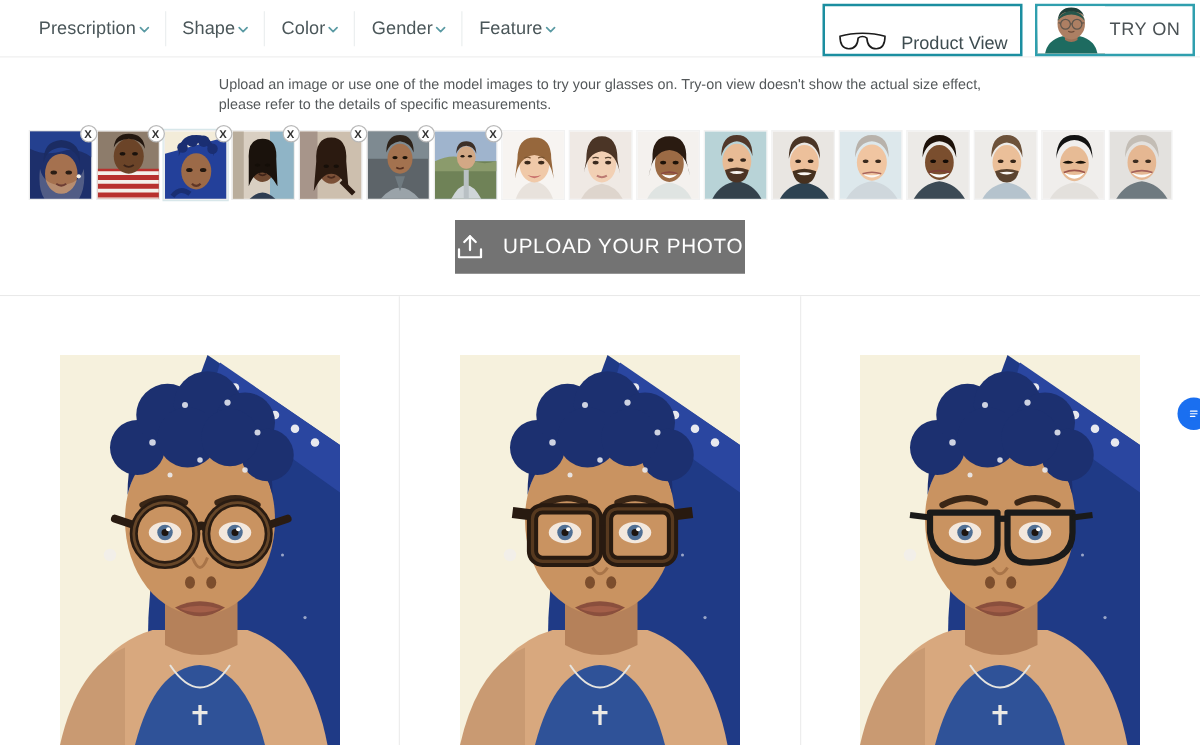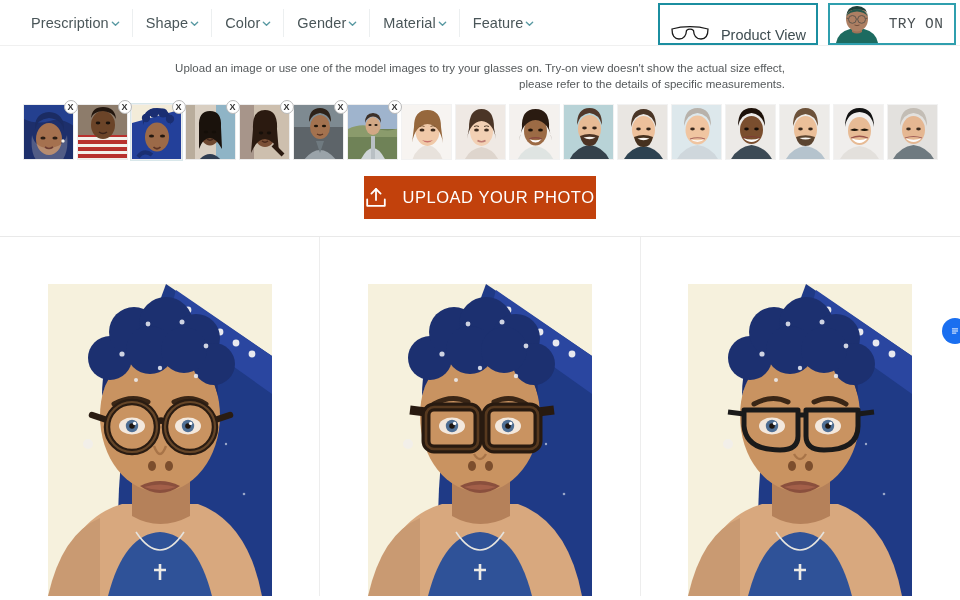--- a/index.html
+++ b/index.html
@@ -95,34 +95,33 @@
     background: linear-gradient(#ffffff 0%, #ffffff 38%, #1f6f63 88%);
   }
   .tryon-avatar svg { position: absolute; left: 0; top: 0; }
   .btn-tryon .label {
     flex: 1;
     text-align: center;
     font-size: 14.5px;
     letter-spacing: .4px;
     color: #4a5154;
     padding-right: 6px;
-    font-family: Liberation Mono, monospace;
   }
 
   
   .tryon-panel {
     background: #ffffff;
     padding-top: 14px;
     border-bottom: 1px solid #e9e9e9;
     padding-bottom: 17px;
   }
   .hint {
     width: 610px;
     margin: 0 auto;
-    text-align: right;
+    text-align: left;
     font-size: 11.5px;
     line-height: 16px;
     color: #54585a;
   }
 
   
   .thumbs {
     display: flex;
     justify-content: center;
     align-items: flex-start;
@@ -164,21 +163,21 @@
     font-family: "Liberation Sans", sans-serif;
   }
   .thumb svg { display: block; width: 51px; height: 56px; }
 
   
   .upload-wrap { display: flex; justify-content: center; margin-top: 16px; }
   .btn-upload {
     display: flex; align-items: center; justify-content: center;
     gap: 15px;
     width: 232px; height: 43px;
-    background: #c2410c;
+    background: #737373;
     border: none;
     cursor: pointer;
   }
   .btn-upload .label {
     color: #ffffff;
     font-size: 16.5px;
     letter-spacing: .55px;
   }
   .upload-icon { width: 22px; height: 21px; display: block; }
 
@@ -247,28 +246,20 @@
       <div class="filter-item">
         <span>Color</span>
         <span class="caret">
           <svg viewBox="0 0 10 10">
               <path d="M1.5 3.5 L5 7 L8.5 3.5" fill="none" stroke="#5a9aa3" stroke-width="1.5" stroke-linecap="round" stroke-linejoin="round"></path>
             </svg>
         </span>
       </div>
       <div class="filter-item">
         <span>Gender</span>
-        <span class="caret">
-          <svg viewBox="0 0 10 10">
-              <path d="M1.5 3.5 L5 7 L8.5 3.5" fill="none" stroke="#5a9aa3" stroke-width="1.5" stroke-linecap="round" stroke-linejoin="round"></path>
-            </svg>
-        </span>
-      </div>
-      <div class="filter-item">
-        <span>Material</span>
         <span class="caret">
           <svg viewBox="0 0 10 10">
               <path d="M1.5 3.5 L5 7 L8.5 3.5" fill="none" stroke="#5a9aa3" stroke-width="1.5" stroke-linecap="round" stroke-linejoin="round"></path>
             </svg>
         </span>
       </div>
       <div class="filter-item">
         <span>Feature</span>
         <span class="caret">
           <svg viewBox="0 0 10 10">

